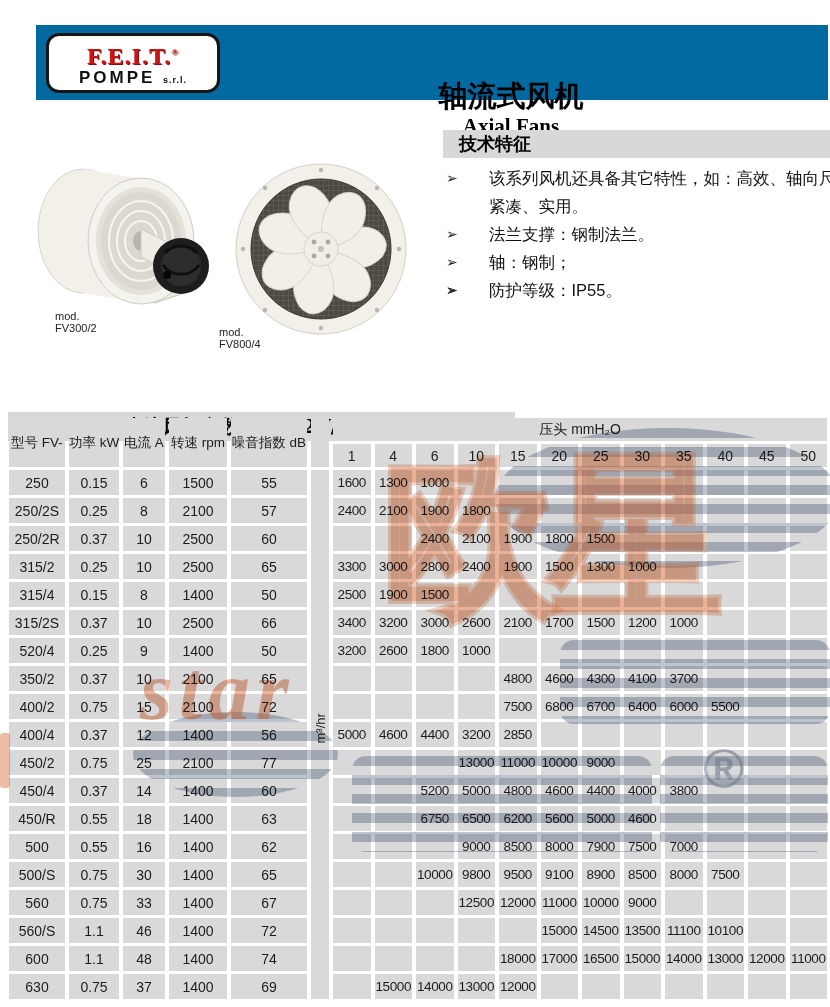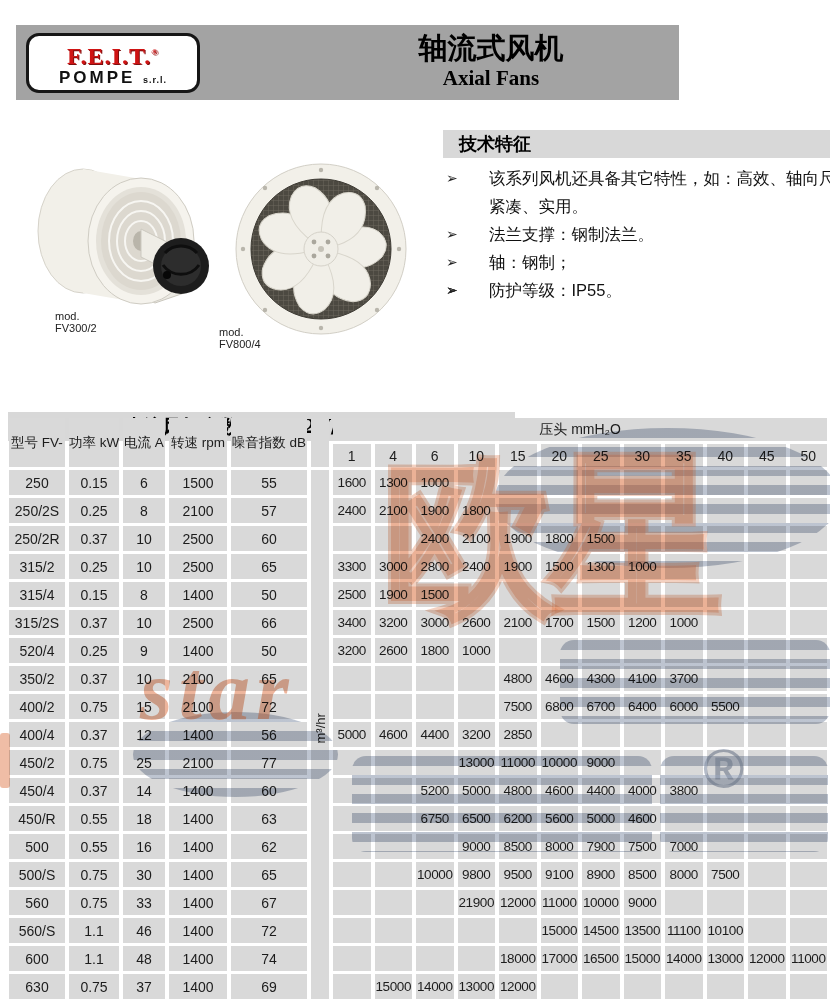--- a/index.html
+++ b/index.html
@@ -1,29 +1,29 @@
 <!DOCTYPE html>
 <html><head>
 <meta charset="utf-8">
 <style>
   html,body{margin:0;padding:0;}
   .page{position:relative;width:830px;height:1007px;background:#fff;overflow:hidden;
         font-family:"Liberation Sans",sans-serif;color:#1b1b1b;}
 
   
-  .top-band{position:absolute;left:16px;top:25px;width:663px;height:75px;background:#a3a3a3;}
+  .top-band{position:absolute;left:36px;top:25px;width:792px;height:75px;background:#0369a1;}
   .logo-box{position:absolute;left:10px;top:8px;width:168px;height:54px;background:#fff;
             border:3px solid #161616;border-radius:13px;text-align:center;}
   .logo-feit{margin-top:3px;font-family:"Liberation Serif",serif;font-weight:bold;font-size:24px;
              color:#cf1414;letter-spacing:1px;text-shadow:1px 1px 0 #7d0f0f;line-height:26px;}
   .logo-reg{font-size:9px;vertical-align:super;}
   .logo-pompe{font-weight:bold;font-size:17px;letter-spacing:3px;color:#111;line-height:18px;}
   .logo-srl{font-size:9px;letter-spacing:1px;font-weight:bold;}
   .titles{position:absolute;left:290px;top:5px;width:370px;text-align:center;}
-  .title-cn{font-family:"DejaVu Serif",serif;font-weight:bold;font-size:29px;line-height:36px;color:#000;}
+  .title-cn{font-family:"DejaVu Serif",serif;font-weight:bold;font-size:29px;line-height:36px;color:#000;margin-top:48px;}
   .title-en{font-family:"Liberation Serif",serif;font-weight:bold;font-size:21px;line-height:24px;color:#000;}
 
   
   .products{position:absolute;left:35px;top:148px;width:410px;height:215px;}
   .fan1{position:absolute;left:0px;top:5px;}
   .fan2{position:absolute;left:178px;top:12px;}
   .fan-label{position:absolute;font-size:11px;line-height:12px;color:#222;}
   .fan-label-1{left:20px;top:162px;}
   .fan-label-2{left:184px;top:178px;}
 
@@ -522,21 +522,21 @@
           </tr>
           <tr>
             <td>560</td>
             <td>0.75</td>
             <td>33</td>
             <td>1400</td>
             <td>67</td>
             <td class="num"></td>
             <td class="num"></td>
             <td class="num"></td>
-            <td class="num">21900</td>
+            <td class="num">12500</td>
             <td class="num">12000</td>
             <td class="num">11000</td>
             <td class="num">10000</td>
             <td class="num">9000</td>
             <td class="num"></td>
             <td class="num"></td>
             <td class="num"></td>
             <td class="num"></td>
           </tr>
           <tr>

